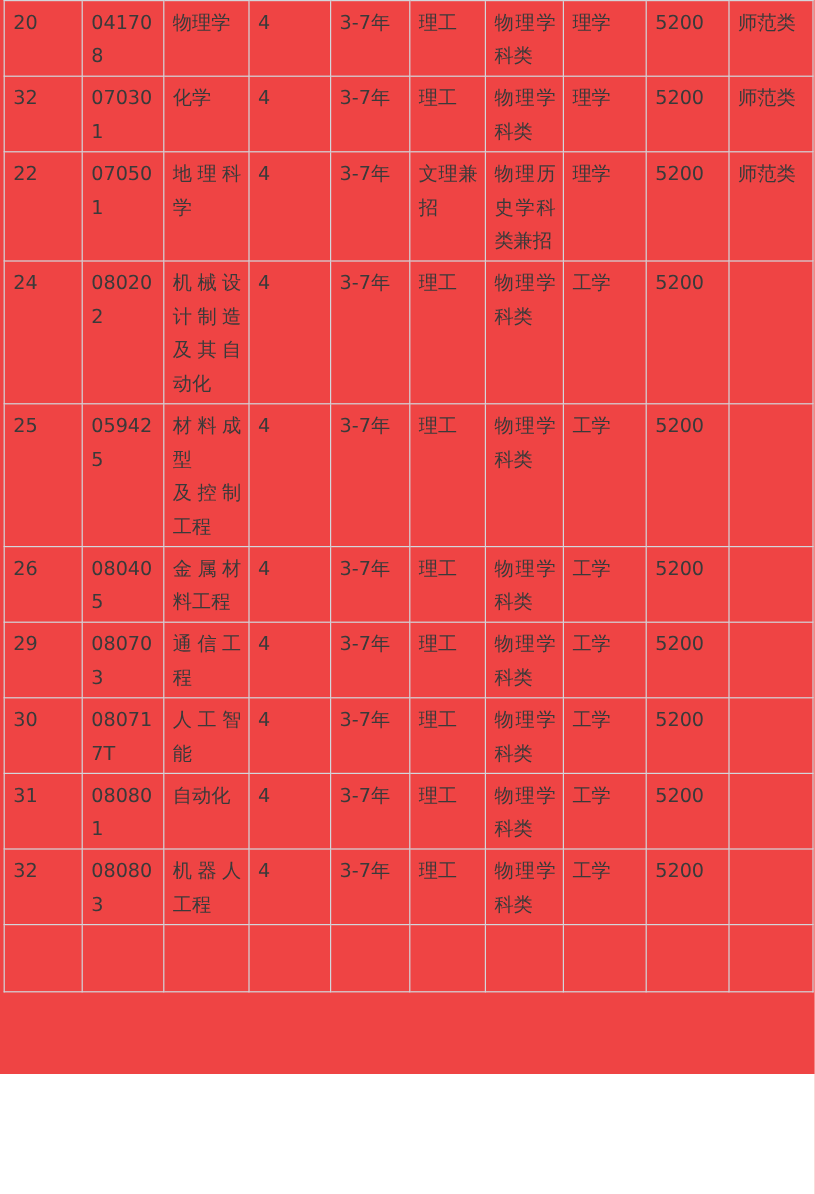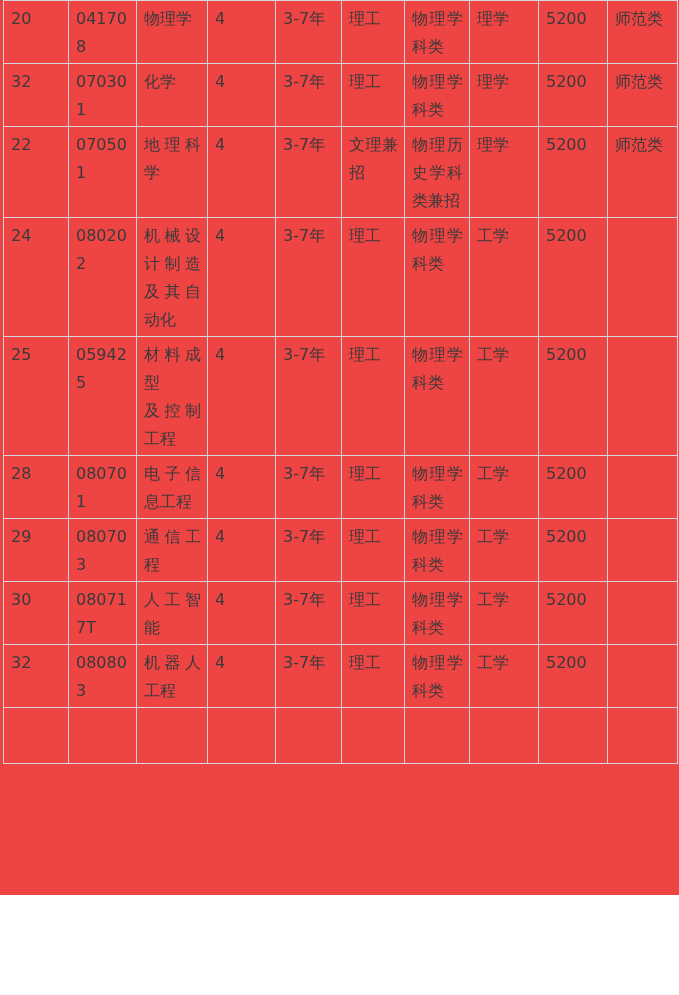--- a/index.html
+++ b/index.html
@@ -138,23 +138,23 @@
 及控制工程</td>
           <td>4</td>
           <td>3-7年</td>
           <td>理工</td>
           <td>物理学科类</td>
           <td>工学</td>
           <td>5200</td>
           <td></td>
         </tr>
         <tr>
-          <td>28</td>
-          <td>080701</td>
-          <td>电子信息工程</td>
+          <td>26</td>
+          <td>080405</td>
+          <td>金属材料工程</td>
           <td>4</td>
           <td>3-7年</td>
           <td>理工</td>
           <td>物理学科类</td>
           <td>工学</td>
           <td>5200</td>
           <td></td>
         </tr>
         <tr>
           <td>29</td>
@@ -165,20 +165,32 @@
           <td>理工</td>
           <td>物理学科类</td>
           <td>工学</td>
           <td>5200</td>
           <td></td>
         </tr>
         <tr>
           <td>30</td>
           <td>080717T</td>
           <td>人工智能</td>
+          <td>4</td>
+          <td>3-7年</td>
+          <td>理工</td>
+          <td>物理学科类</td>
+          <td>工学</td>
+          <td>5200</td>
+          <td></td>
+        </tr>
+        <tr>
+          <td>31</td>
+          <td>080801</td>
+          <td>自动化</td>
           <td>4</td>
           <td>3-7年</td>
           <td>理工</td>
           <td>物理学科类</td>
           <td>工学</td>
           <td>5200</td>
           <td></td>
         </tr>
         <tr>
           <td>32</td>

